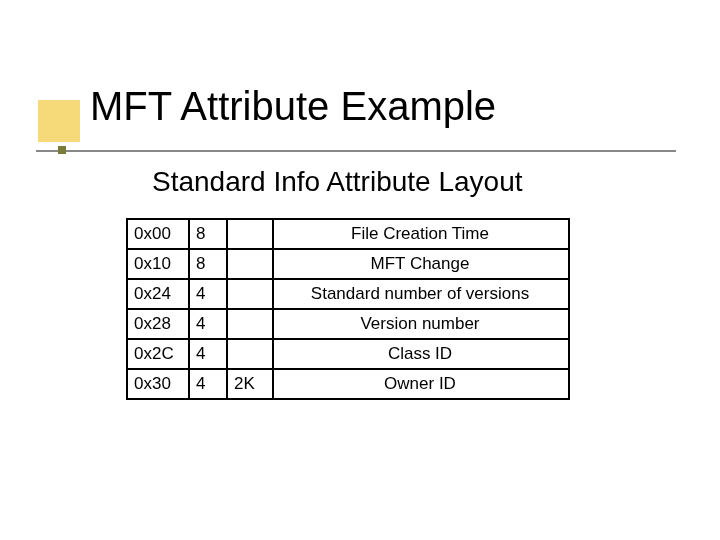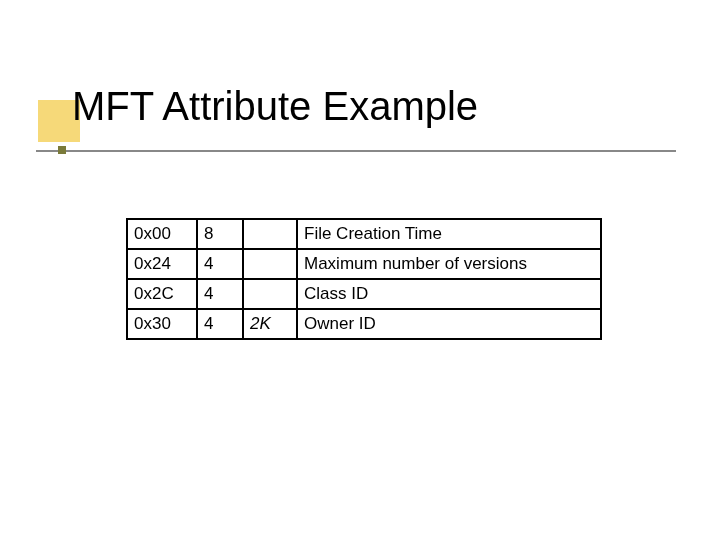--- a/index.html
+++ b/index.html
@@ -40,21 +40,21 @@
     position: absolute;
     left: 58px;
     top: 146px;
     width: 8px;
     height: 8px;
     background: #7a7a3a;
     z-index: 2;
   }
   .title {
     position: absolute;
-    left: 72px;
+    left: 90px;
     top: 84px;
     font-size: 40px;
     font-weight: 400;
     z-index: 2;
     white-space: nowrap;
   }
   .subtitle {
     position: absolute;
     left: 152px;
     top: 166px;
@@ -66,53 +66,66 @@
     position: absolute;
     left: 126px;
     top: 218px;
     border-collapse: collapse;
     z-index: 2;
   }
   table.layout td {
     border: 2px solid #000;
     font-family: Arial, Helvetica, sans-serif;
     font-size: 17px;
-    padding: 4px 16px 4px 6px;
+    padding: 4px 8px 4px 6px;
     vertical-align: middle;
     background: #fff;
     height: 20px;
   }
   table.layout td.c-off { width: 46px; }
   table.layout td.c-sz  { width: 22px; }
-  table.layout td.c-ex  { width: 30px; text-align: left; font-style: italic; }
-  table.layout td.c-ds  { width: 280px; }
+  table.layout td.c-ex  { width: 30px; text-align: left; }
+  table.layout td.c-ds  { width: 280px; text-align: center; }
 </style>
 </head>
 <body>
 
 <div class="slide">
   <div class="deco-yellow"></div>
   <div class="rule"></div>
   <div class="tick"></div>
 
   <div class="title">MFT Attribute Example</div>
+  <div class="subtitle">Standard Info Attribute Layout</div>
 
   <table class="layout">
     <tbody>
       <tr>
         <td class="c-off">0x00</td>
         <td class="c-sz">8</td>
         <td class="c-ex"></td>
         <td class="c-ds">File Creation Time</td>
       </tr>
       <tr>
+        <td class="c-off">0x10</td>
+        <td class="c-sz">8</td>
+        <td class="c-ex"></td>
+        <td class="c-ds">MFT Change</td>
+      </tr>
+      <tr>
         <td class="c-off">0x24</td>
         <td class="c-sz">4</td>
         <td class="c-ex"></td>
-        <td class="c-ds">Maximum number of versions</td>
+        <td class="c-ds">Standard number of versions</td>
+      </tr>
+      <tr>
+        <td class="c-off">0x28</td>
+        <td class="c-sz">4</td>
+        <td class="c-ex"></td>
+        <td class="c-ds">Version number</td>
       </tr>
       <tr>
         <td class="c-off">0x2C</td>
         <td class="c-sz">4</td>
         <td class="c-ex"></td>
         <td class="c-ds">Class ID</td>
       </tr>
       <tr>
         <td class="c-off">0x30</td>
         <td class="c-sz">4</td>

